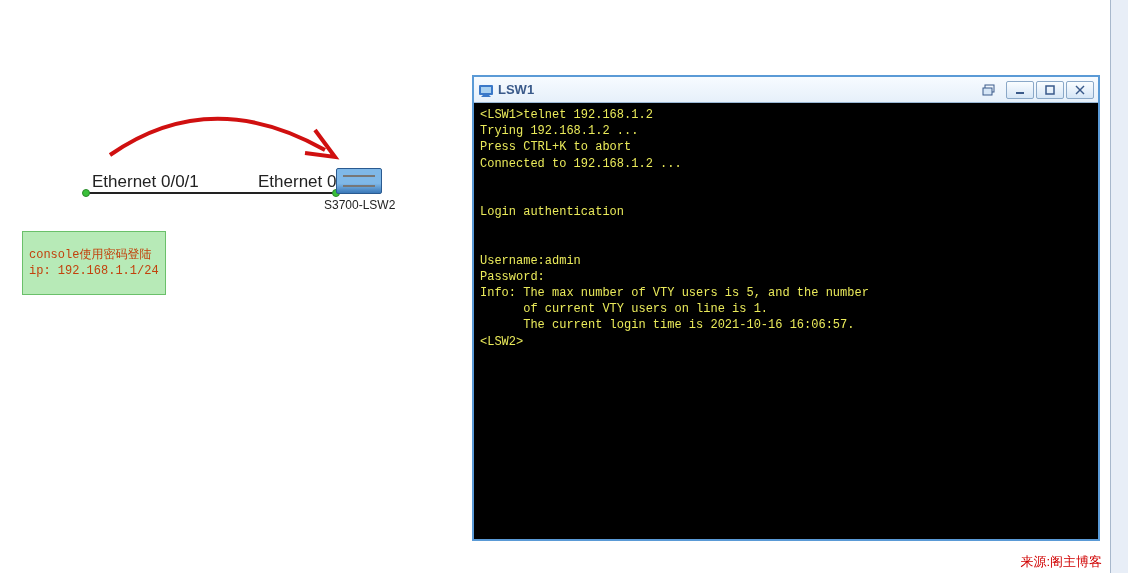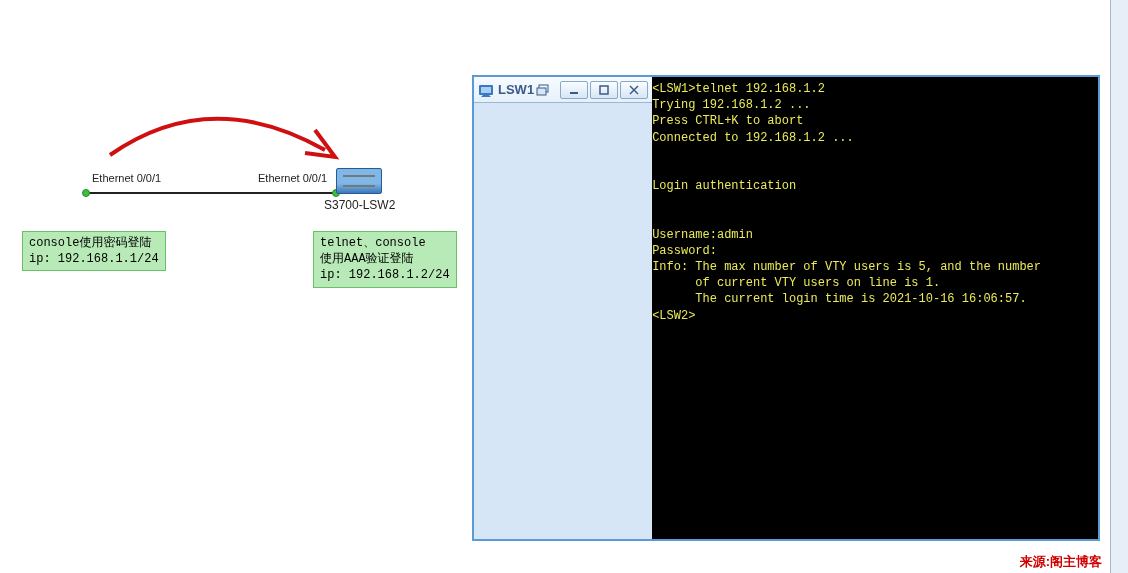--- a/index.html
+++ b/index.html
@@ -60,46 +60,46 @@
   .switch-device::after { top: 16px; }
   .switch-label {
     font-size: 12px;
     color: #222;
     text-align: center;
     margin-top: 4px;
     white-space: nowrap;
   }
   .port-label {
     position: absolute;
-    font-size: 11px;
+    font-size: 17px;
     color: #222;
     white-space: nowrap;
   }
   .link-line {
     position: absolute;
     height: 2px;
     background: #222;
   }
   .link-dot {
     position: absolute;
     width: 8px;
     height: 8px;
     background: #3ac03a;
     border-radius: 50%;
     border: 1px solid #2a8a2a;
   }
   .note-box {
     position: absolute;
     background: #b7eab7;
     border: 1px solid #6ac06a;
-    padding: 3px 6px;
+    padding: 15px 6px;
     font-family: "Courier New", monospace;
     font-size: 12px;
     line-height: 1.35;
-    color: #000000;
+    color: #c2410c;
     white-space: pre;
   }
   
   .arrow-svg {
     position: absolute;
     left: 90px;
     top: 95px;
     width: 280px;
     height: 90px;
     pointer-events: none;
@@ -107,21 +107,21 @@
   
   .terminal-window {
     position: absolute;
     left: 472px;
     top: 75px;
     width: 628px;
     height: 466px;
     border: 2px solid #5a9ad6;
     background: #d6e6f6;
     display: flex;
-    flex-direction: row;
+    flex-direction: column;
   }
   .term-titlebar {
     height: 26px;
     background: linear-gradient(to bottom, #f7fbff 0%, #e6f0fa 100%);
     border-bottom: 1px solid #9ab8d6;
     display: flex;
     align-items: center;
     padding: 0 4px;
   }
   .term-title-icon {
@@ -159,31 +159,30 @@
     justify-content: center;
     cursor: pointer;
   }
   .term-body {
     flex: 1;
     background: #000;
     color: #eaea5a;
     font-family: "Courier New", monospace;
     font-size: 12px;
     line-height: 1.35;
-    padding: 4px 0;
+    padding: 4px 6px;
     white-space: pre;
     overflow: hidden;
   }
   .watermark {
     position: absolute;
     right: 26px;
     bottom: 2px;
     font-size: 13px;
     color: #d00000;
-    font-weight: bold;
   }
 </style>
 </head>
 <body>
 
 <div class="canvas">
 
   <div class="link-line" style="left:84px; top:192px; width:253px;"></div>
   <div class="link-dot" style="left:82px; top:189px;"></div>
   <div class="link-dot" style="left:332px; top:189px;"></div>
@@ -192,23 +191,20 @@
   <div class="port-label" style="left:258px; top:172px;">Ethernet 0/0/1</div>
 
 
   <div class="switch" style="left:336px; top:168px;">
     <div class="switch-device blue"></div>
     <div class="switch-label" style="margin-left:-12px;">S3700-LSW2</div>
   </div>
 
   <div class="note-box" style="left:22px; top:231px;">console使用密码登陆
 ip: 192.168.1.1/24</div>
-  <div class="note-box" style="left:313px; top:231px;">telnet、console
-使用AAA验证登陆
-ip: 192.168.1.2/24</div>
 
   <svg class="arrow-svg" viewBox="0 0 280 90">
     <path d="M 20 60 Q 120 -10 235 55" stroke="#d01010" stroke-width="4" fill="none"></path>
     <path d="M 225 35 L 245 62 L 215 58" stroke="#d01010" stroke-width="4" fill="none"></path>
   </svg>
 
 </div>
 
 <div class="terminal-window">
   <div class="term-titlebar">

